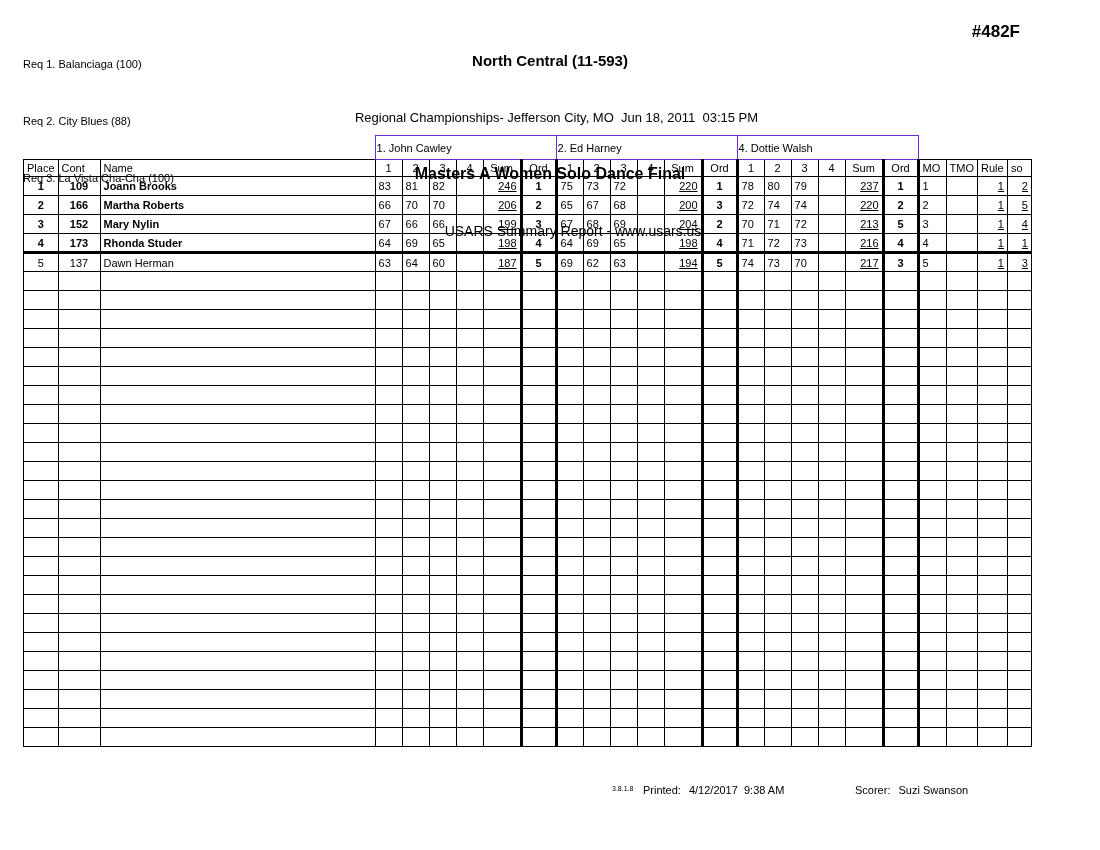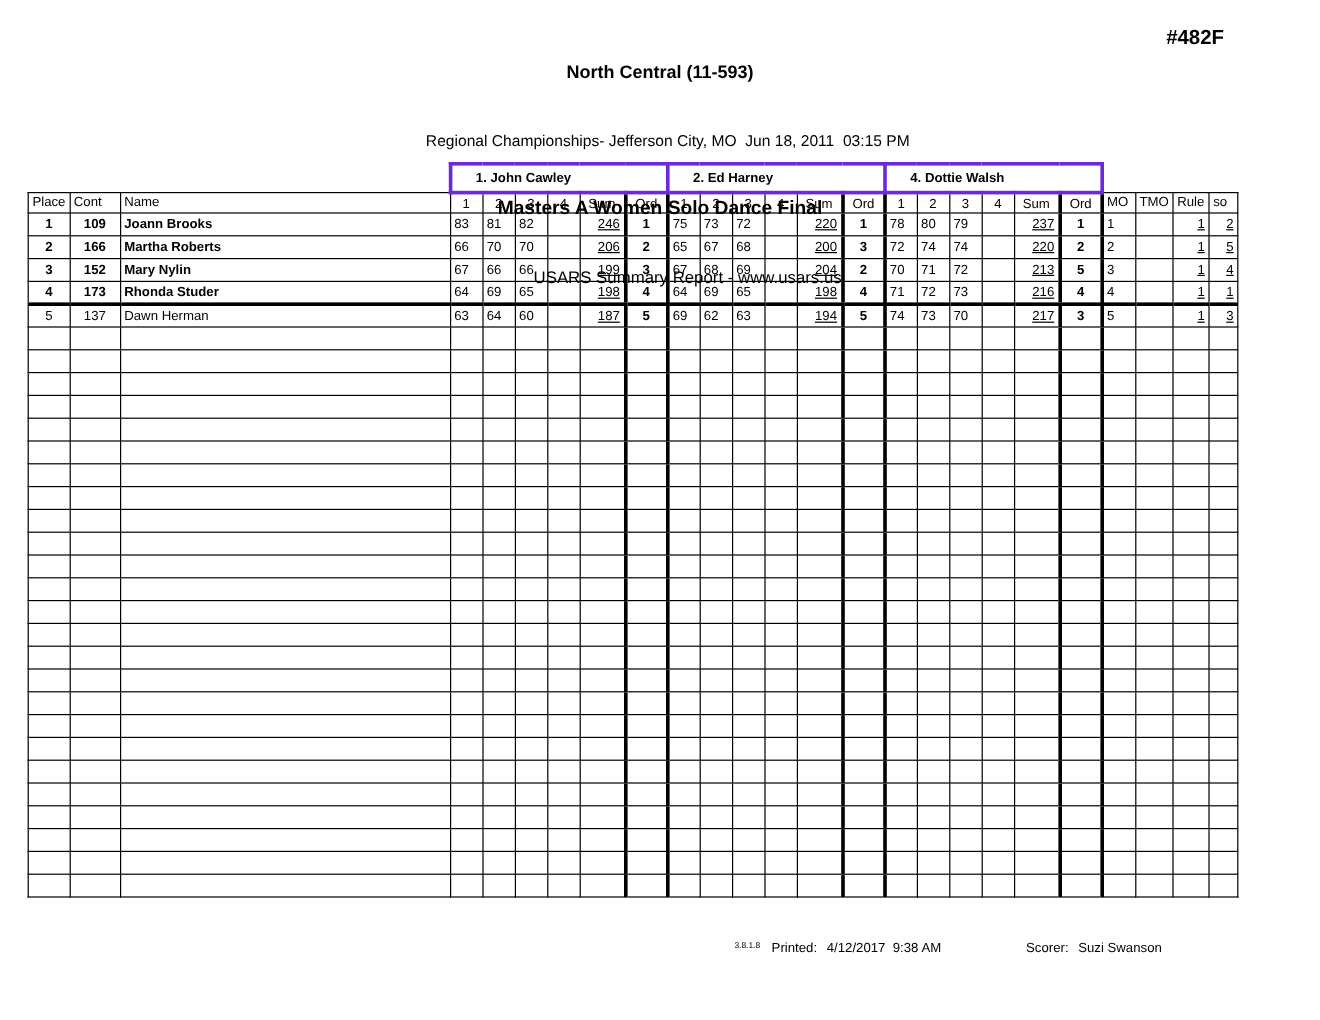--- a/index.html
+++ b/index.html
@@ -19,40 +19,45 @@
   .title-type  { font-size: 14px; margin: 0; padding-left: 46px; }
 
   .table-wrap { position: absolute; top: 135px; left: 23px; }
   table { border-collapse: collapse; table-layout: fixed; }
   td {
     border: 1px solid #000; height: 19px; padding: 0 3px;
     font-size: 11px; overflow: hidden; white-space: nowrap; vertical-align: middle;
   }
   .judges-row td { height: 24px; }
   td.spacer { border: none; background: #fff; }
-  td.judgebox { border: 3px solid #6d28d9; padding-left: 20px; font-size: 11px; font-weight: bold; }
+  td.judgebox { border: 1px solid #6d28d9; padding-left: 1px; font-size: 11px; }
   .header-row td { height: 17px; margin-left: 24px; }
   .lc { text-align: left; }
   .cc { text-align: center; }
   .rc { text-align: right; text-decoration: underline; }
   .bold { font-weight: bold; }
   .ordcol { border-left: 3px solid #000; border-right: 3px solid #000; }
   .thickb td { border-bottom: 3px solid #000; }
 
   .footer { position: absolute; top: 784px; left: 0; width: 1100px; font-size: 11px; }
   .footer .version { position: absolute; left: 612px; top: 1px; font-size: 7px; }
   .footer .printed { position: absolute; left: 643px; white-space: pre; }
   .footer .scorer  { position: absolute; left: 855px; white-space: pre; }
   .footer .val { margin-left: 8px; white-space: pre; }
 </style>
 </head>
 <body>
 
 <div class="page">
 
+  <div class="req-block">
+    <div>Req 1. Balanciaga (100)</div>
+    <div>Req 2. City Blues (88)</div>
+    <div>Req 3. La Vista Cha-Cha (100)</div>
+  </div>
 
   <div class="report-number">#482F</div>
 
   <div class="title-block">
     <div class="title-main">North Central (11-593)</div>
     <div class="title-sub">Regional Championships- Jefferson City, MO  Jun 18, 2011  03:15 PM</div>
     <div class="title-event">Masters A Women Solo Dance Final</div>
     <div class="title-type">USARS Summary Report - www.usars.us</div>
   </div>
 

